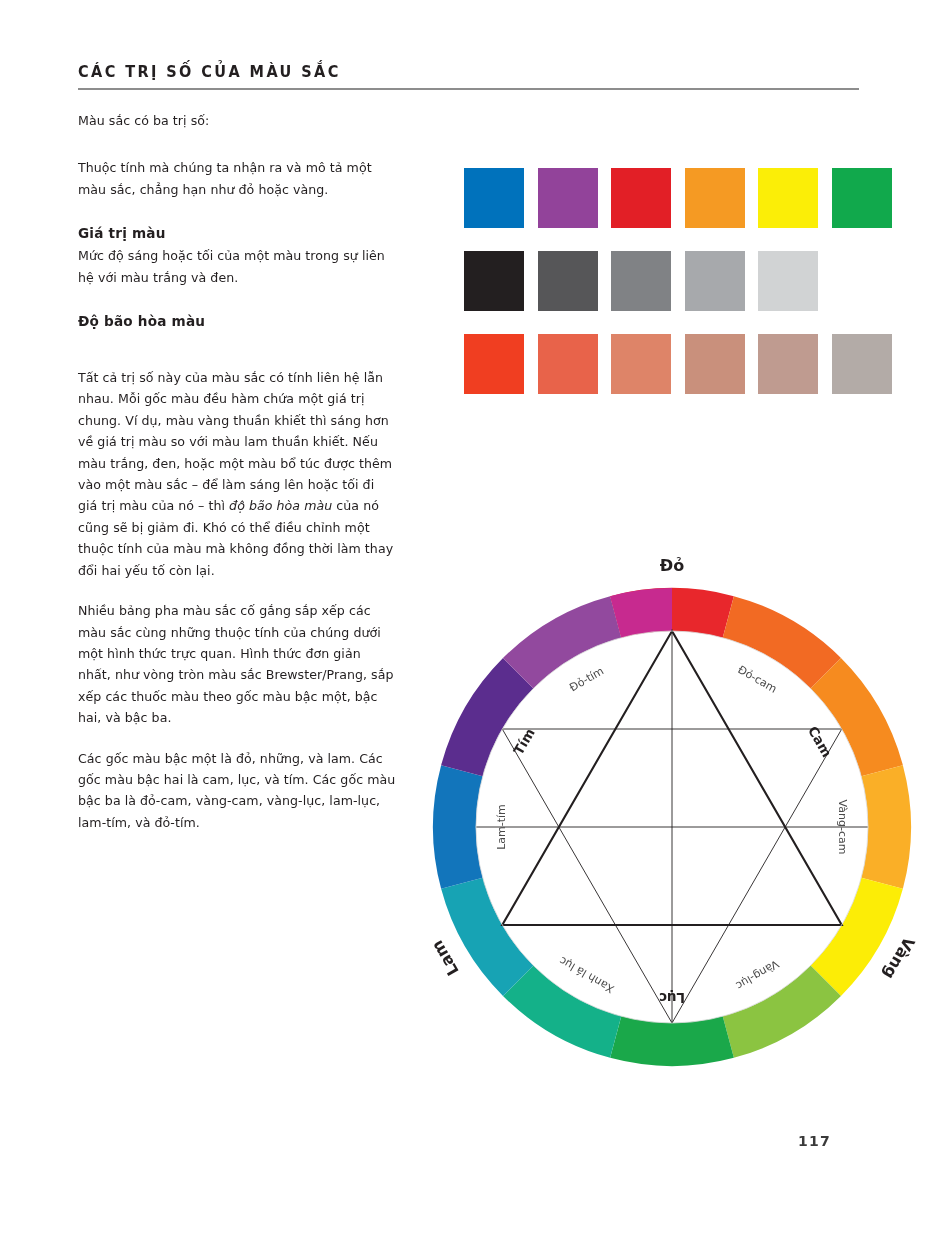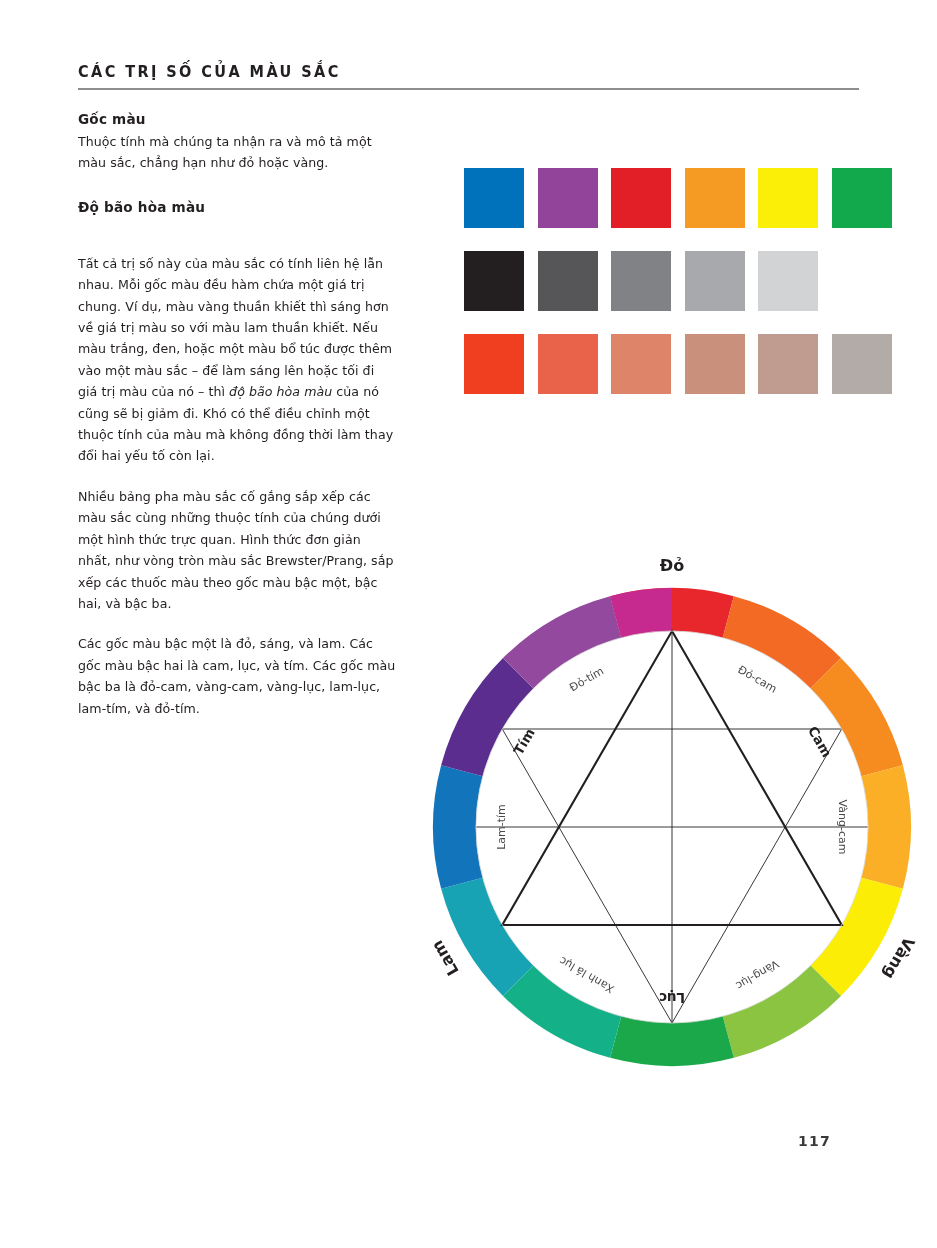--- a/index.html
+++ b/index.html
@@ -116,38 +116,42 @@
 </head>
 <body>
 
 <div id="running-head">
   <span class="rh-text">CÁC TRỊ SỐ CỦA MÀU SẮC</span>
 </div>
 <div id="header-rule"></div>
 
 <div id="text-column">
 
+  <p class="body-p lead-p">Màu sắc có ba trị số:</p>
 
   <div class="def-block">
-    <p class="sub-head">Gốc màu</p>
     <p class="body-p">Thuộc tính mà chúng ta nhận ra và mô tả một màu sắc, chẳng hạn như đỏ hoặc vàng.</p>
   </div>
 
+  <div class="def-block">
+    <p class="sub-head">Giá trị màu</p>
+    <p class="body-p">Mức độ sáng hoặc tối của một màu trong sự liên hệ với màu trắng và đen.</p>
+  </div>
 
   <div class="def-block">
     <p class="sub-head">Độ bão hòa màu</p>
   </div>
 
   <div class="gap-lg"></div>
 
   <p class="body-p"><span>Tất cả trị số này của màu sắc có tính liên hệ lẫn nhau. Mỗi gốc màu đều hàm chứa một giá trị chung. Ví dụ, màu vàng thuần khiết thì sáng hơn về giá trị màu so với màu lam thuần khiết. Nếu màu trắng, đen, hoặc một màu bổ túc được thêm vào một màu sắc – để làm sáng lên hoặc tối đi giá trị màu của nó – thì </span><span class="it">độ bão hòa màu</span><span> của nó cũng sẽ bị giảm đi. Khó có thể điều chỉnh một thuộc tính của màu mà không đồng thời làm thay đổi hai yếu tố còn lại.</span></p>
 
   <p class="body-p">Nhiều bảng pha màu sắc cố gắng sắp xếp các màu sắc cùng những thuộc tính của chúng dưới một hình thức trực quan. Hình thức đơn giản nhất, như vòng tròn màu sắc Brewster/Prang, sắp xếp các thuốc màu theo gốc màu bậc một, bậc hai, và bậc ba.</p>
 
-  <p class="body-p">Các gốc màu bậc một là đỏ, sáng, và lam. Các gốc màu bậc hai là cam, lục, và tím. Các gốc màu bậc ba là đỏ-cam, vàng-cam, vàng-lục, lam-lục, lam-tím, và đỏ-tím.</p>
+  <p class="body-p">Các gốc màu bậc một là đỏ, những, và lam. Các gốc màu bậc hai là cam, lục, và tím. Các gốc màu bậc ba là đỏ-cam, vàng-cam, vàng-lục, lam-lục, lam-tím, và đỏ-tím.</p>
 </div>
 
 <div class="swatch-row" id="swatch-row-1">
     <div class="swatch" style="background: rgb(0, 114, 188);"></div>
     <div class="swatch" style="background: rgb(146, 67, 154);"></div>
     <div class="swatch" style="background: rgb(226, 31, 38);"></div>
     <div class="swatch" style="background: rgb(245, 154, 35);"></div>
     <div class="swatch" style="background: rgb(251, 238, 7);"></div>
     <div class="swatch" style="background: rgb(17, 169, 76);"></div>
   </div>

